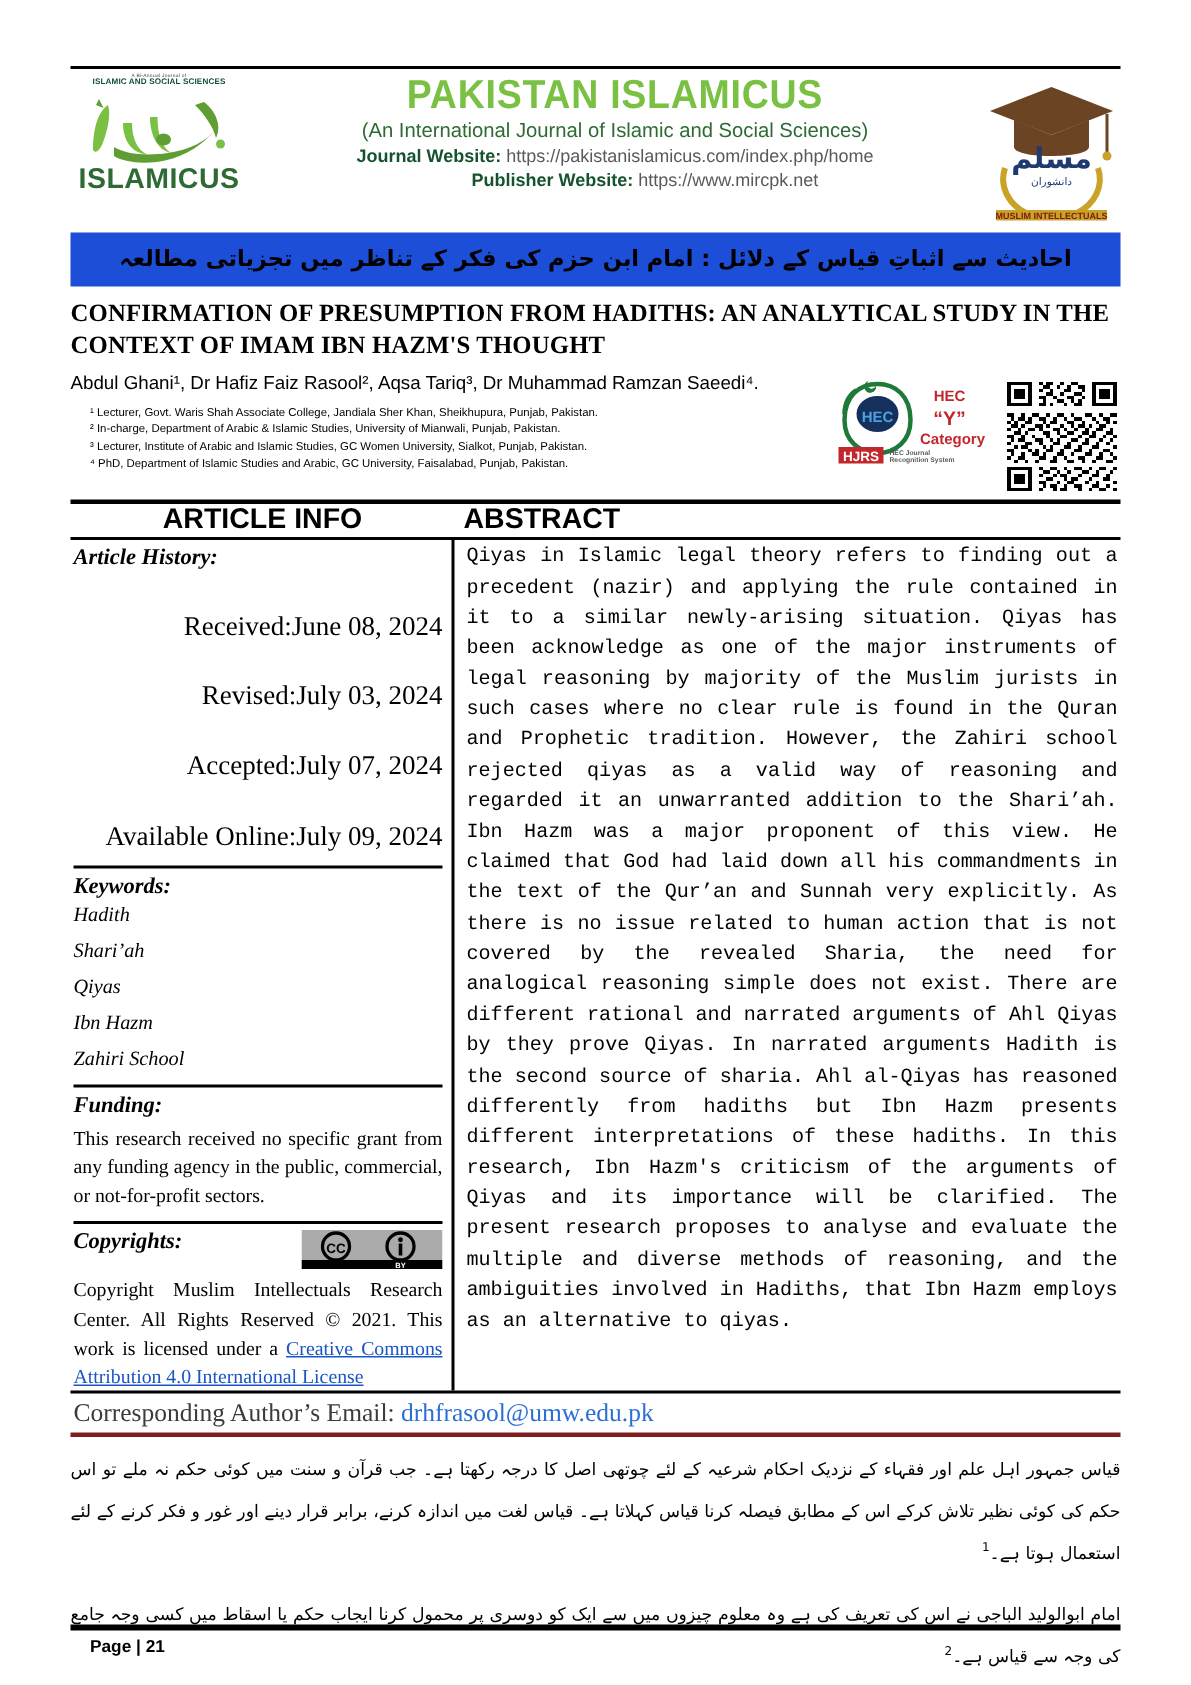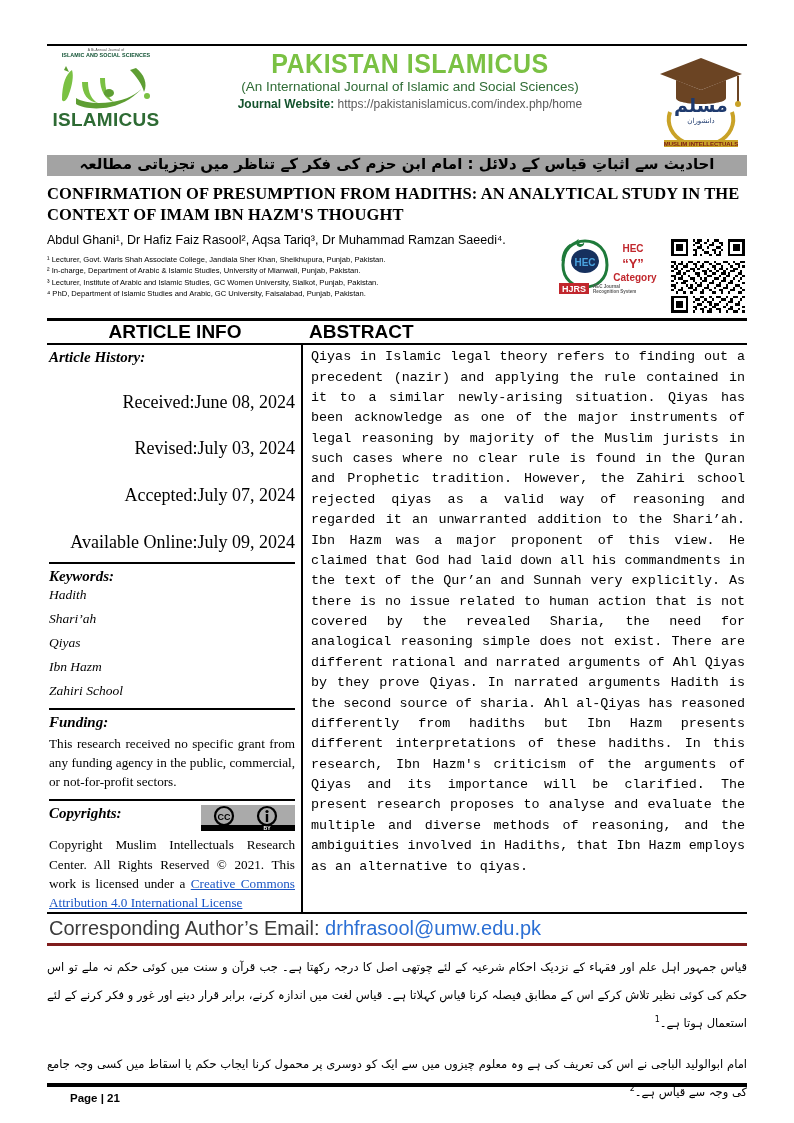--- a/index.html
+++ b/index.html
@@ -123,22 +123,22 @@
     flex: 0 0 92px;
     display: flex;
     align-items: flex-start;
     justify-content: center;
     padding-top: 2px;
   }
   .mir-logo { width: 86px; height: 100px; }
 
   
   .urdu-banner {
-    background: #a3a3a3;
-    height: 21px;
+    background: #1d4ed8;
+    height: 36px;
     margin-top: 3px;
     display: flex;
     align-items: center;
     justify-content: center;
     direction: rtl;
   }
   .urdu-banner span {
     font-family: "DejaVu Sans", sans-serif;
     font-size: 15px;
     font-weight: bold;
@@ -169,21 +169,21 @@
     font-size: 12.5px;
     line-height: 1.25;
   }
   .affils {
     margin-top: 5px;
     font-family: "Liberation Sans", sans-serif;
     font-size: 7.6px;
     line-height: 1.52;
     color: #000;
   }
-  .affils div { white-space: nowrap; }
+  .affils div { white-space: nowrap; margin-left: 13px; }
 
   .badges {
     flex: 0 0 200px;
     display: flex;
     align-items: flex-start;
     justify-content: flex-end;
     gap: 6px;
     padding-top: 4px;
   }
   .hec-badge { width: 108px; height: 58px; }
@@ -274,22 +274,22 @@
     font-size: 13.4px;
     line-height: 1.52;
     text-align: justify;
     margin: 0;
   }
 
   
   .corr-row {
     border-top: 2.5px solid #000;
     padding: 3px 2px 3px 2px;
-    font-family: Liberation Sans, sans-serif;
-    font-size: 20px;
+    font-family: Liberation Serif, serif;
+    font-size: 17px;
     color: #3b3b3b;
   }
   .corr-row .email { color: #2b6fd4; }
 
   
   .urdu-body {
     border-top: 3px solid #7f1d1d;
     padding-top: 7px;
     direction: rtl;
   }
@@ -306,21 +306,21 @@
   
   .footer-rule {
     position: absolute;
     left: 47px;
     top: 1083px;
     width: 700px;
     border-top: 4px solid #000;
   }
   .footer-page {
     position: absolute;
-    left: 57px;
+    left: 47px;
     top: 1092px;
     font-family: "Liberation Sans", sans-serif;
     font-weight: bold;
     font-size: 11.5px;
     padding-left: 13px;
   }
 </style>
 </head>
 <body>
 
@@ -345,20 +345,24 @@
         </svg>
         <div class="wordmark">ISLAMICUS</div>
       </div>
 
       <div class="masthead-center">
         <div class="journal-title">PAKISTAN ISLAMICUS</div>
         <div class="journal-sub">(An International Journal of Islamic and Social Sciences)</div>
         <div class="web-line">
           <b>Journal Website:</b>
           <span>https://pakistanislamicus.com/index.php/home</span>
+        </div>
+        <div class="web-line pub">
+          <b>Publisher Website:</b>
+          <span>https://www.mircpk.net</span>
         </div>
       </div>
 
       <div class="logo-right">
         <svg class="mir-logo" viewBox="0 0 86 100">
           <polygon points="43,8 84,24 43,40 2,24" fill="#6b4423"></polygon>
           <path d="M18 30 L18 48 C18 56 68 56 68 48 L68 30 L43 40 Z" fill="#6b4423"></path>
           <line x1="80" y1="26" x2="80" y2="52" stroke="#6b4423" stroke-width="2"></line>
           <circle cx="80" cy="54" r="3" fill="#c9a227"></circle>
           <text x="43" y="62" font-family="DejaVu Sans, sans-serif" font-size="19" font-weight="bold" fill="#1e3a6e" text-anchor="middle">مسلم</text>

